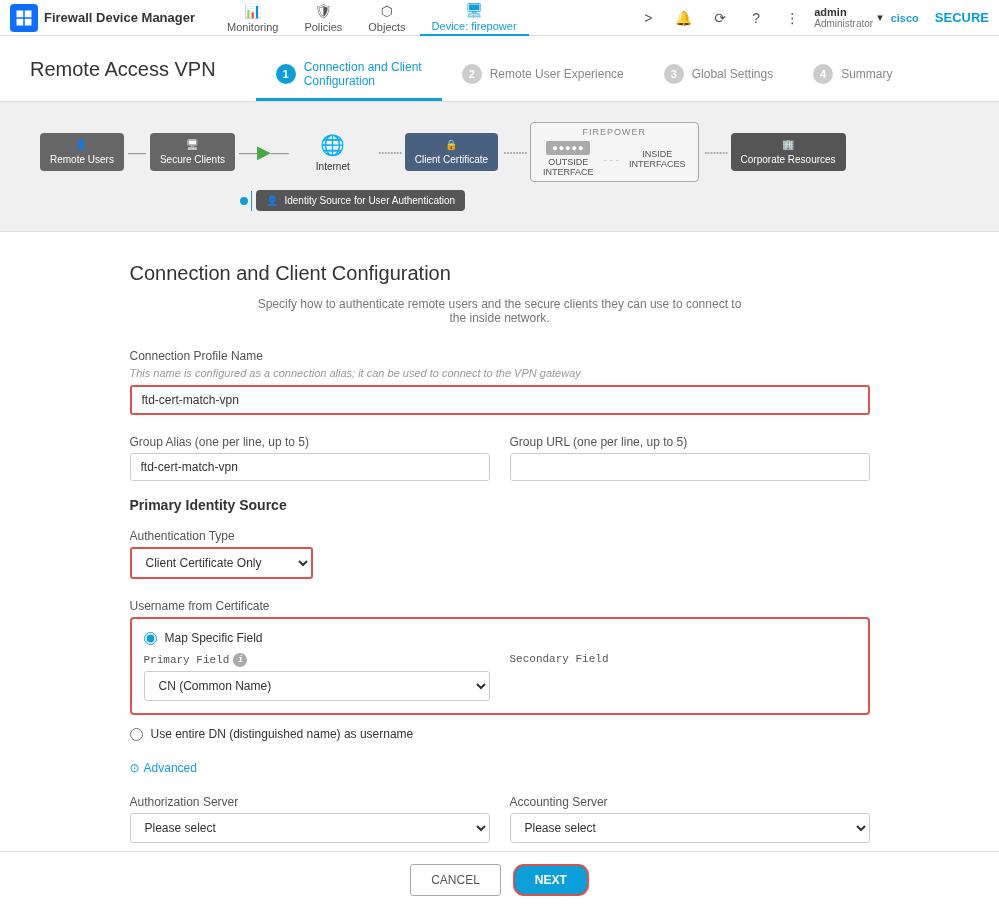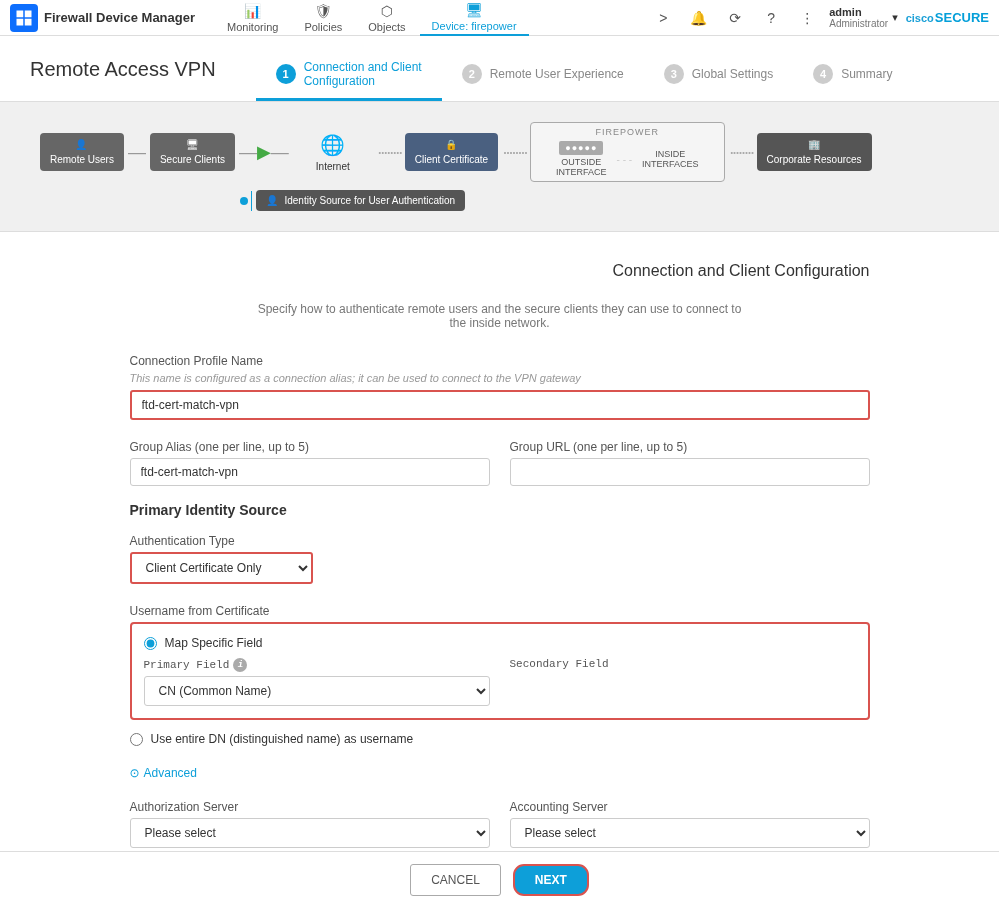--- a/index.html
+++ b/index.html
@@ -29,21 +29,21 @@
     .nav-right { display: flex; align-items: center; gap: 8px; margin-left: auto; }
     .nav-right-icon {
       width: 28px; height: 28px; display: flex; align-items: center;
       justify-content: center; font-size: 14px; color: #555; cursor: pointer;
       border-radius: 50%;
     }
     .nav-right-icon.alert { color: #e8a000; }
     .nav-user { display: flex; align-items: center; gap: 4px; font-size: 11px; cursor: pointer; }
     .nav-user-name { font-weight: bold; font-size: 11px; }
     .nav-user-role { color: #777; font-size: 10px; }
-    .cisco-logo { display: flex; align-items: center; gap: 1px; }
+    .cisco-logo { display: flex; align-items: center; gap: 16px; }
     .cisco-text { font-size: 11px; font-weight: bold; color: #1ba0d7; }
     .secure-text { font-size: 13px; font-weight: bold; color: #049fd9; }
 
     
     .page-header {
       background: #fff; padding: 14px 30px 0 30px;
       border-bottom: 1px solid #ddd;
     }
     .page-header-top { display: flex; align-items: center; gap: 40px; }
     .page-title { font-size: 20px; font-weight: normal; color: #333; margin-bottom: 12px; }
@@ -73,21 +73,21 @@
       white-space: nowrap;
     }
     .diagram-node.internet-node { background: transparent; color: #333; }
     .diagram-node.cert-node { background: #5a6a7a; }
     .diagram-node.corporate-node { background: #555; }
     .diagram-connector {
       display: flex; align-items: center; color: #999; font-size: 18px; padding: 0 4px;
     }
     .diagram-connector.dashed { letter-spacing: -3px; color: #aaa; }
     .diagram-firepower-box {
-      border: 1px solid #aaa; border-radius: 4px; padding: 4px 25px;
+      border: 1px solid #aaa; border-radius: 4px; padding: 4px 12px;
       display: flex; flex-direction: column; align-items: center; gap: 4px;
       background: #f5f5f5;
     }
     .diagram-fp-label { font-size: 9px; color: #888; text-align: center; letter-spacing: 1px; }
     .diagram-fp-row { display: flex; align-items: center; gap: 6px; }
     .diagram-interface-box {
       display: flex; flex-direction: column; align-items: center; gap: 2px;
       font-size: 9px; color: #555; text-align: center;
     }
     .diagram-interface-icon {
@@ -97,21 +97,21 @@
     .diagram-inside-sep { color: #ccc; font-size: 10px; padding: 0 4px; }
     .diagram-sub-row { display: flex; align-items: center; margin-top: 8px; padding-left: 200px; }
     .diagram-identity-node {
       display: flex; align-items: center; gap: 6px;
       background: #555; color: white; padding: 5px 10px; border-radius: 4px; font-size: 10px;
     }
     .dot-blue { width: 8px; height: 8px; background: #0d9fd9; border-radius: 50%; }
 
     
     .main-content { background: #fff; padding: 30px 40px; max-width: 820px; margin: 0 auto; }
-    .section-title { font-size: 16px; font-weight: normal; color: #333; margin-bottom: 22px; text-align: right; }
+    .section-title { font-size: 20px; font-weight: normal; color: #333; margin-bottom: 12px; text-align: left; }
     .section-desc { font-size: 12px; color: #777; text-align: center; margin-bottom: 24px; max-width: 500px; margin-left: auto; margin-right: auto; }
 
     .form-section { margin-bottom: 20px; }
     .form-label { font-size: 12px; color: #555; margin-bottom: 4px; display: block; }
     .form-sublabel { font-size: 11px; color: #999; margin-bottom: 6px; display: block; font-style: italic; }
     .form-input {
       width: 100%; padding: 6px 10px; border: 1px solid #ccc;
       border-radius: 3px; font-size: 12px; color: #333; background: #fff;
     }
     .form-input.highlighted { border: 2px solid #d9534f; }

